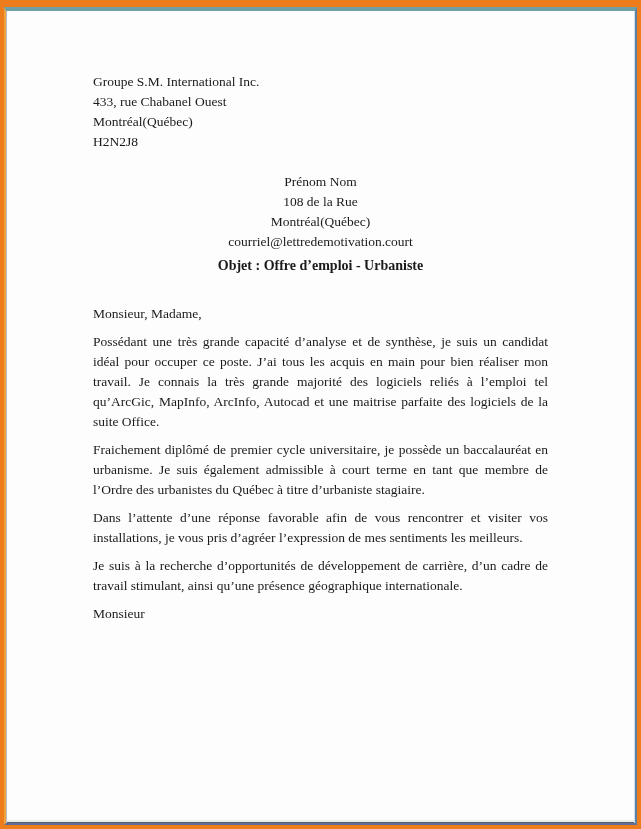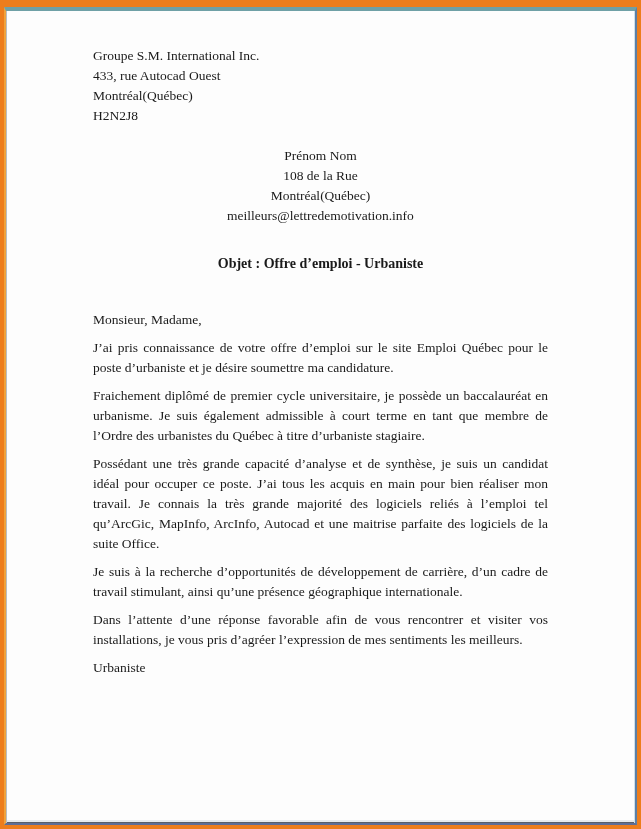--- a/index.html
+++ b/index.html
@@ -32,88 +32,87 @@
       inset 1px 0 0 #b9bdc2,
       inset -1px 0 0 #cfe0ea,
       inset 0 -1px 0 #5a5f68,
       inset 0 -3px 0 #e8eaec;
   }
 
   .content {
     box-sizing: border-box;
     width: 100%;
     height: 100%;
-    padding: 35px 87px 0 87px;
+    padding: 61px 87px 0 87px;
     color: var(--text, #1A1A1A);
     font-size: 13.5px;
     line-height: 20px;
     overflow: hidden;
   }
 
   .address-block .line {
     white-space: nowrap;
   }
 
   .sender {
     text-align: left;
   }
 
   .recipient {
     margin-top: 20px;
     text-align: center;
   }
 
   .subject {
-    margin-top: 28px;
+    margin-top: 4px;
     text-align: center;
     font-weight: bold;
     font-size: 14px;
   }
 
   .salutation {
-    margin-top: 36px;
+    margin-top: 28px;
   }
 
   .para {
     margin: 8px 0 0 0;
     text-align: justify;
   }
 
   .signature {
     margin-top: 8px;
   }
 </style>
 </head>
 <body>
 
 <div class="page-frame">
   <div class="page-inner">
     <div class="content">
 
       <div class="address-block sender">
         <div class="line">Groupe S.M. International Inc.</div>
-        <div class="line">433, rue Autocad  Ouest</div>
+        <div class="line">433, rue Chabanel  Ouest</div>
         <div class="line">Montréal(Québec)</div>
         <div class="line">H2N2J8</div>
       </div>
 
       <div class="address-block recipient">
         <div class="line">Prénom Nom</div>
         <div class="line">108 de la Rue</div>
         <div class="line">Montréal(Québec)</div>
-        <div class="line">meilleurs@lettredemotivation.info</div>
+        <div class="line">courriel@lettredemotivation.court</div>
       </div>
 
       <div class="subject">Objet : Offre d’emploi - Urbaniste</div>
 
       <div class="salutation">Monsieur, Madame,</div>
 
-      <p class="para">J’ai pris connaissance de votre offre d’emploi sur le site Emploi Québec pour le poste d’urbaniste et je désire soumettre ma candidature.</p>
+      <p class="para">Possédant une très grande capacité d’analyse et de synthèse, je suis un candidat idéal pour occuper ce poste. J’ai tous les acquis en main pour bien réaliser mon travail. Je connais la très grande majorité des logiciels reliés à l’emploi tel qu’ArcGic, MapInfo, ArcInfo, Autocad et une maitrise parfaite des logiciels de la suite Office.</p>
       <p class="para">Fraichement diplômé de premier cycle universitaire, je possède un baccalauréat en urbanisme. Je suis également admissible à court terme en tant que membre de l’Ordre des urbanistes du Québec à titre d’urbaniste stagiaire.</p>
-      <p class="para">Possédant une très grande capacité d’analyse et de synthèse, je suis un candidat idéal pour occuper ce poste. J’ai tous les acquis en main pour bien réaliser mon travail. Je connais la très grande majorité des logiciels reliés à l’emploi tel qu’ArcGic, MapInfo, ArcInfo, Autocad et une maitrise parfaite des logiciels de la suite Office.</p>
+      <p class="para">Dans l’attente d’une réponse favorable afin de vous rencontrer et visiter vos installations, je vous pris d’agréer l’expression de mes sentiments les meilleurs.</p>
       <p class="para">Je suis à la recherche d’opportunités de développement de carrière, d’un cadre de travail stimulant, ainsi qu’une présence géographique internationale.</p>
-      <p class="para">Dans l’attente d’une réponse favorable afin de vous rencontrer et visiter vos installations, je vous pris d’agréer l’expression de mes sentiments les meilleurs.</p>
 
-      <div class="signature">Urbaniste</div>
+      <div class="signature">Monsieur</div>
 
     </div>
   </div>
 </div>
 
 </body></html>

